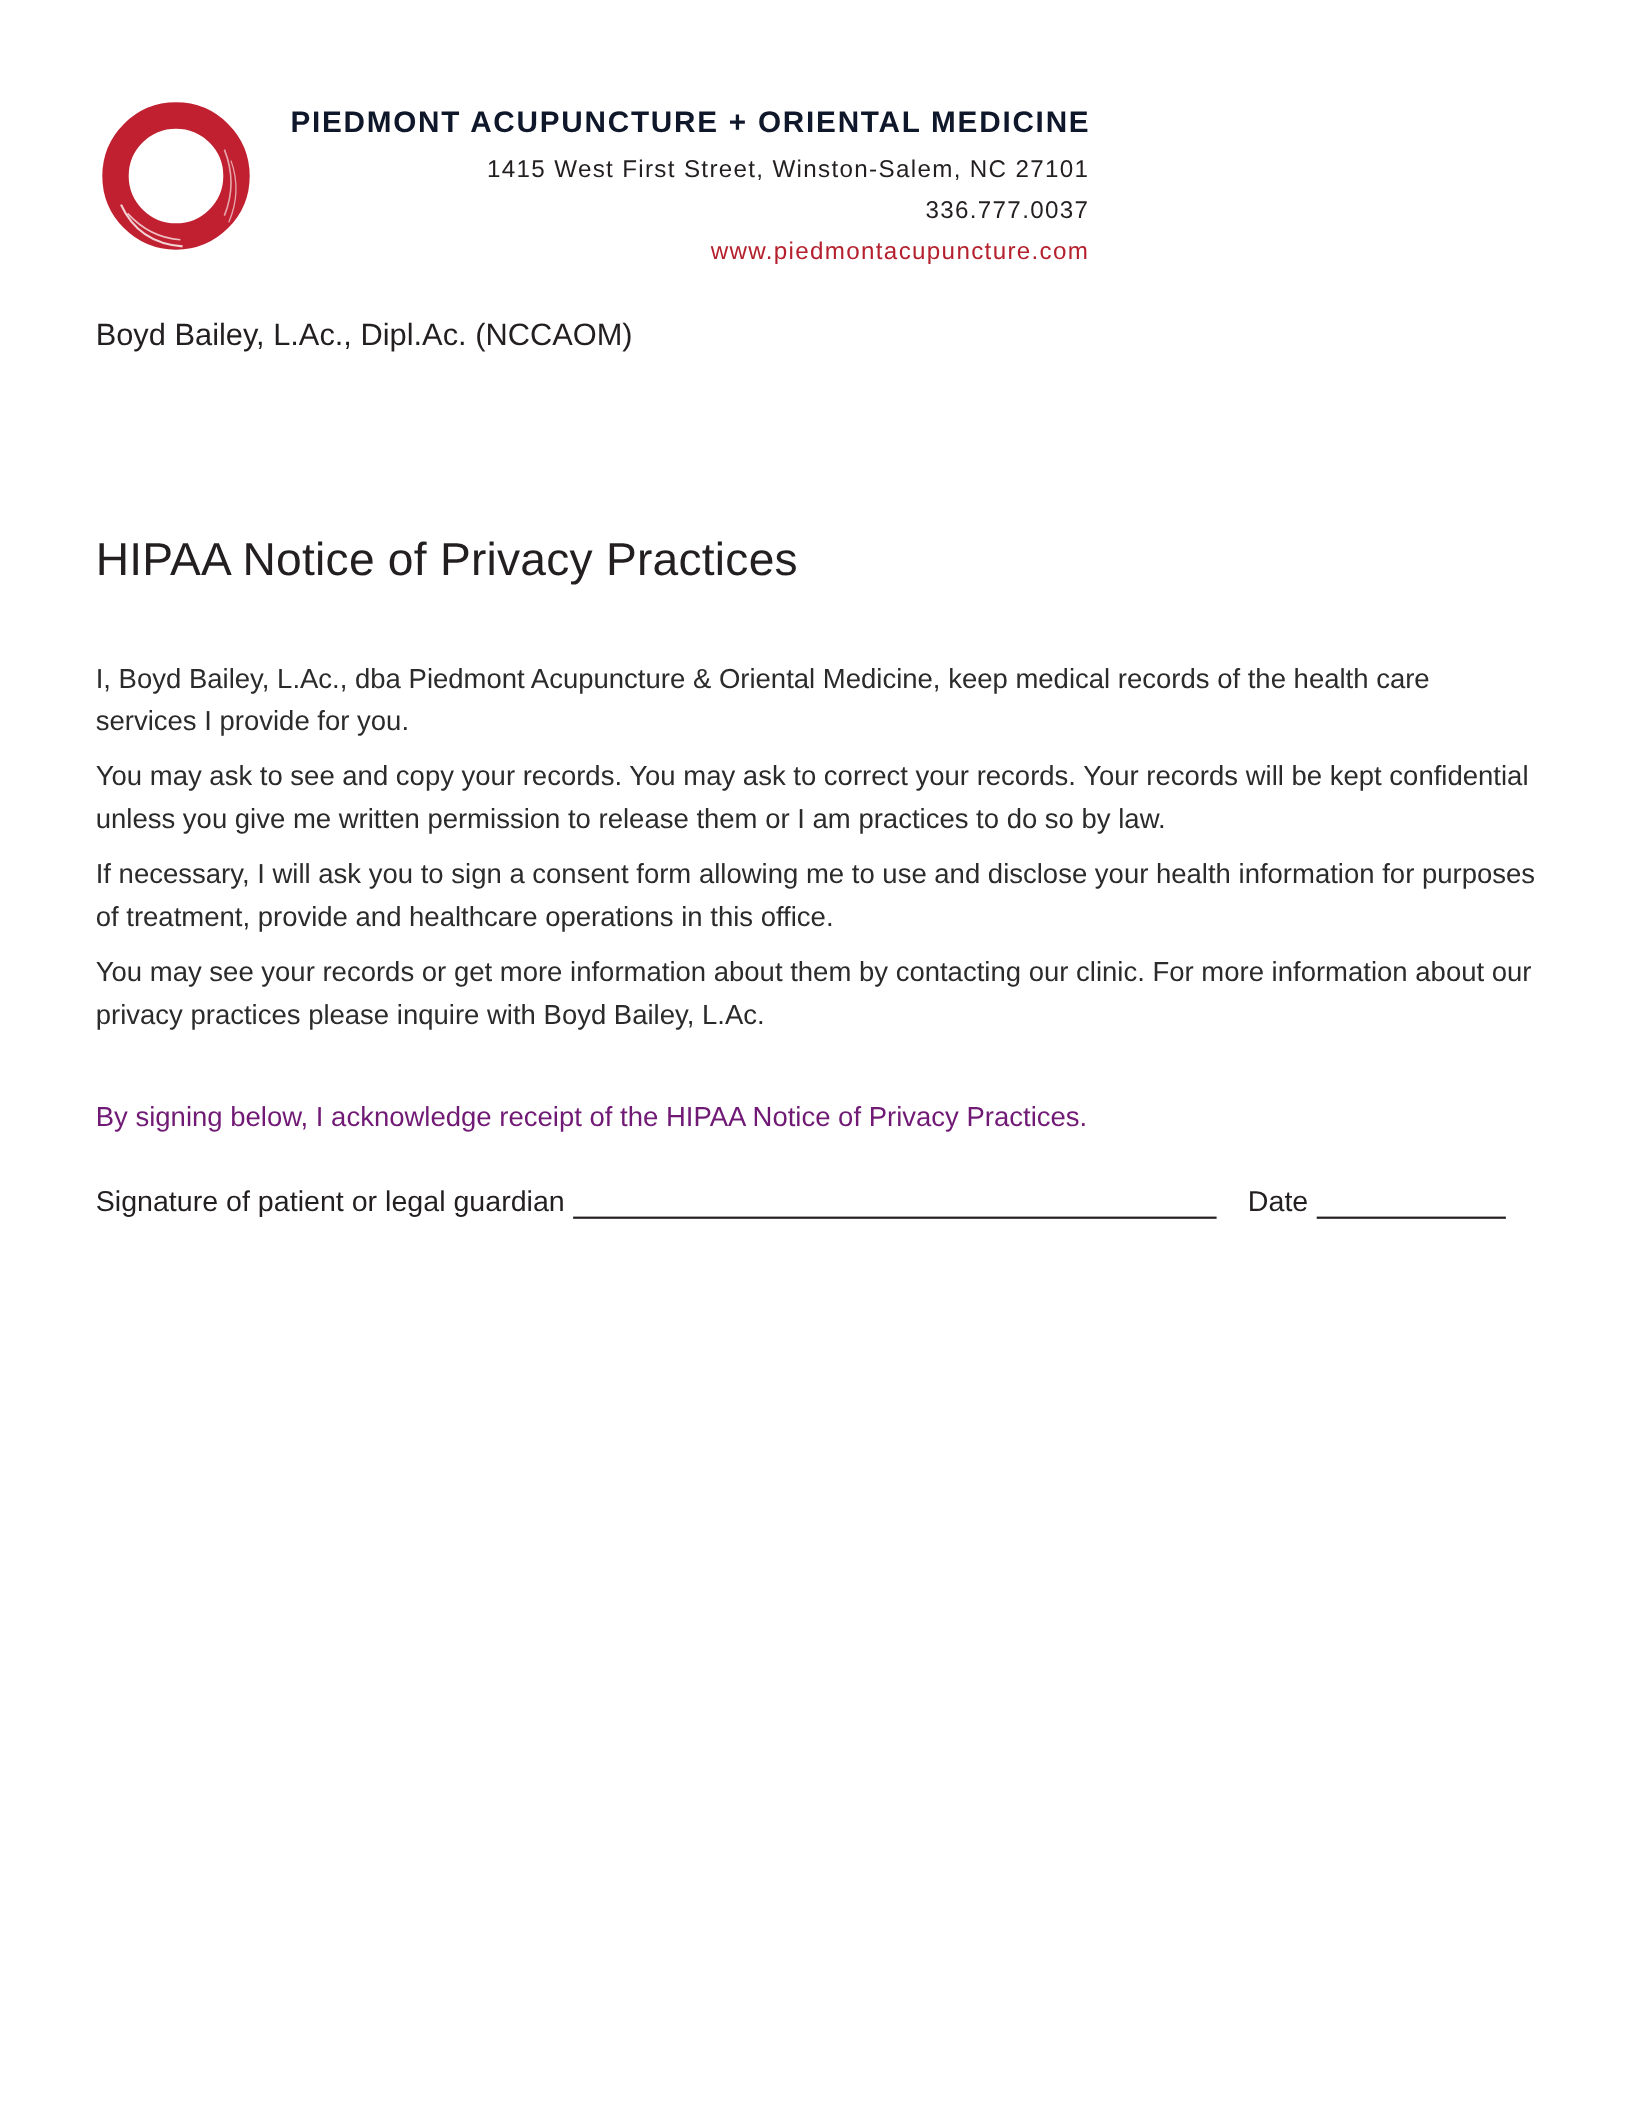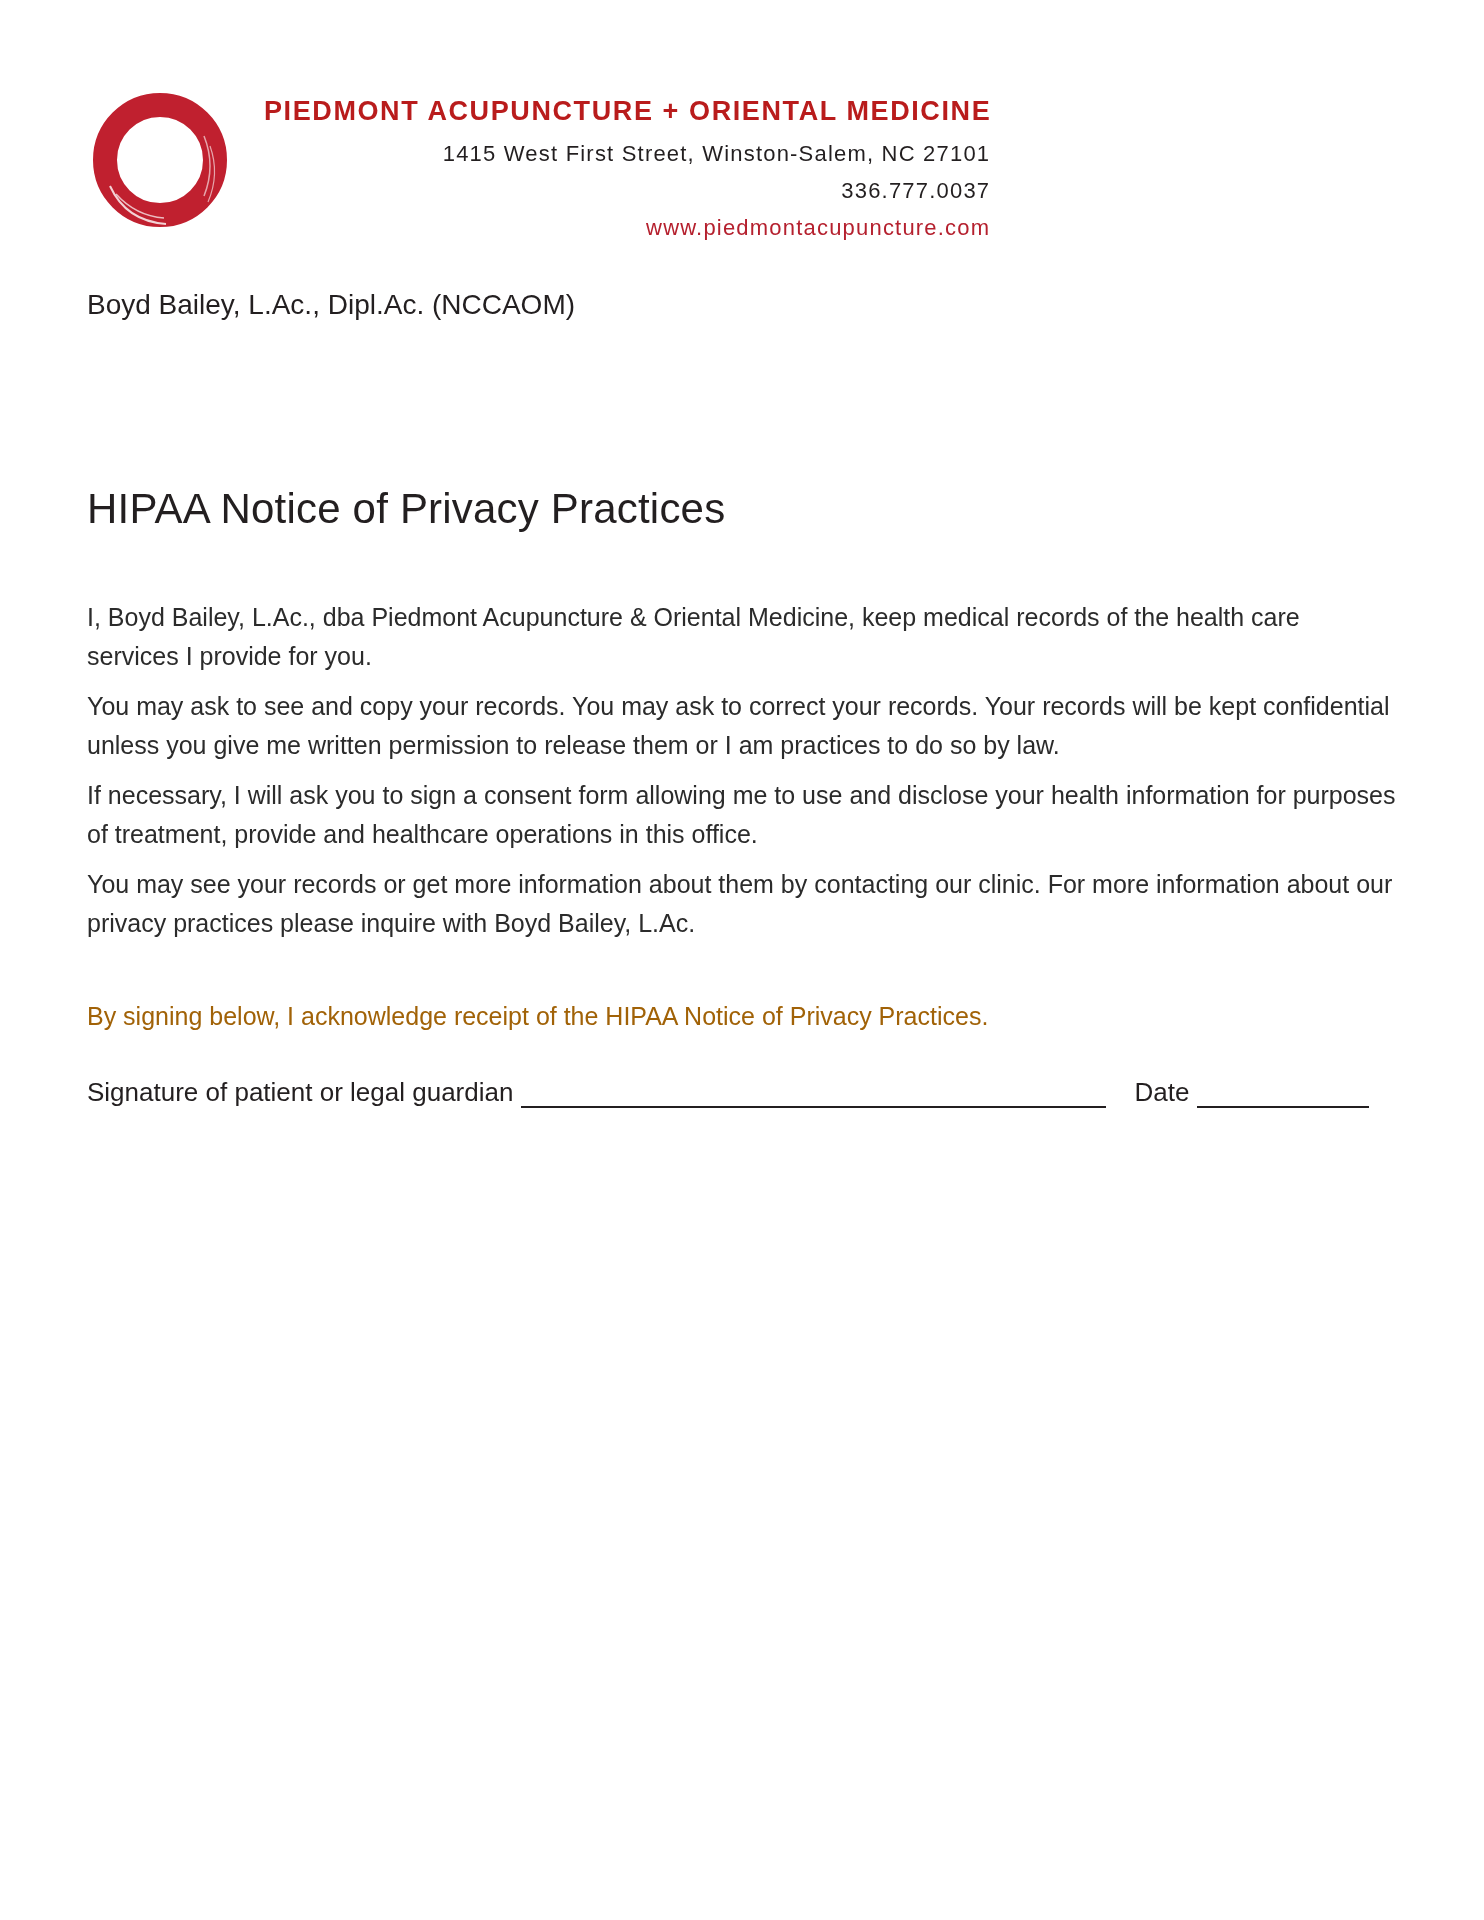--- a/index.html
+++ b/index.html
@@ -8,21 +8,21 @@
     font-family: "Liberation Sans", "DejaVu Sans", sans-serif;
     color: #231f20;
   }
   .logo {
     position: absolute; left: 86px; top: 86px; width: 148px; height: 148px;
   }
   .org {
     position: absolute; left: 264px; top: 94px;
   }
   .org-name {
-    font-size: 27px; font-weight: bold; letter-spacing: 1.6px; color: #b91c1c;
+    font-size: 27px; font-weight: bold; letter-spacing: 1.6px; color: #0f172a;
     line-height: 34px; margin: 0;
   }
   .org-line {
     font-size: 22px; letter-spacing: 1.2px; line-height: 36px; margin: 1px; color: #231f20; text-align: right;
   }
   .org-line.first { margin-top: 8px; }
   .org-web { color: #b5202e; }
   .practitioners {
     position: absolute; left: 87px; top: 280px;
   }
@@ -35,21 +35,21 @@
   }
   .body {
     position: absolute; left: 87px; top: 598px; width: 1310px;
   }
   .para {
     font-size: 25px; line-height: 39px; margin: 0 0 11px 0; color: #2b2b2b;
     font-weight: normal;
   }
   .ack {
     position: absolute; left: 87px; top: 1002px; margin: 0;
-    font-size: 25px; color: #a16207;
+    font-size: 25px; color: #701a75;
   }
   .sig-row {
     position: absolute; left: 87px; top: 1074px; width: 1310px;
     display: flex; align-items: flex-end; font-size: 26px; color: #231f20;
   }
   .sig-label { white-space: nowrap; }
   .sig-line {
     display: inline-block; width: 585px; height: 32px; border-bottom: 2px solid #231f20;
     margin-left: 8px;
   }

